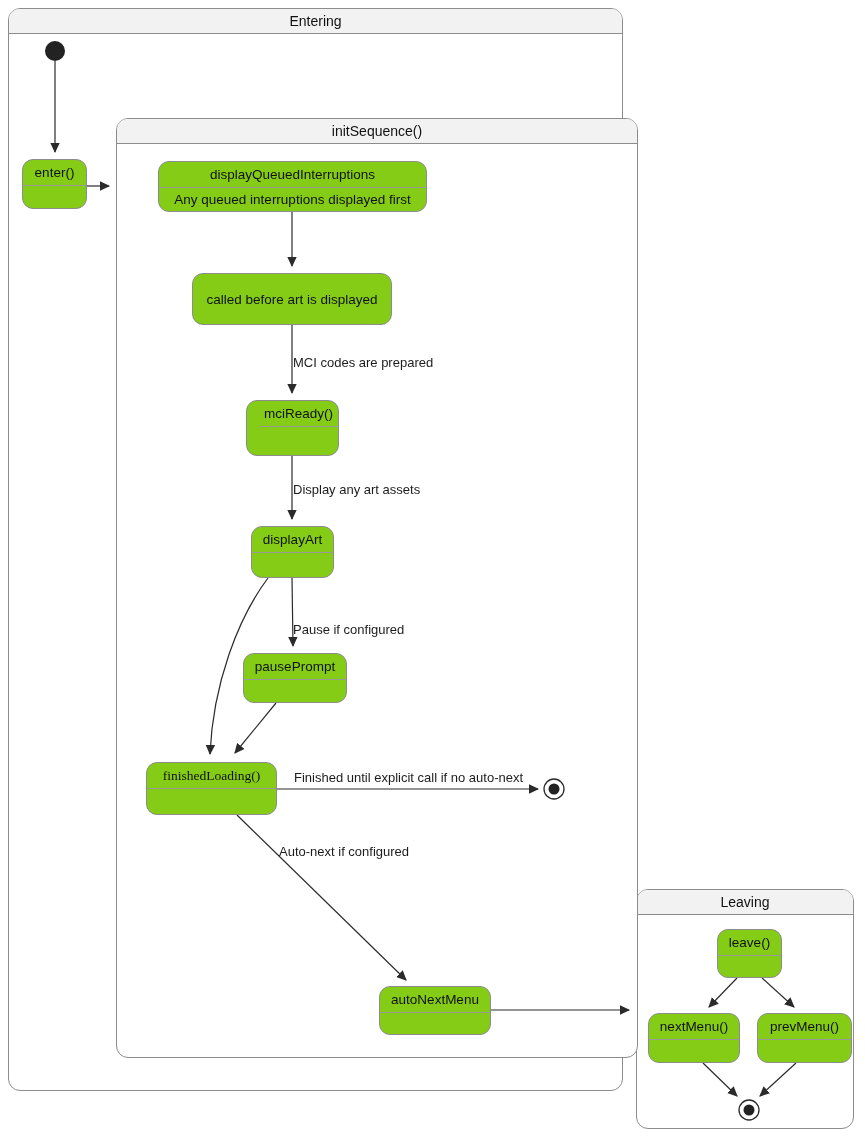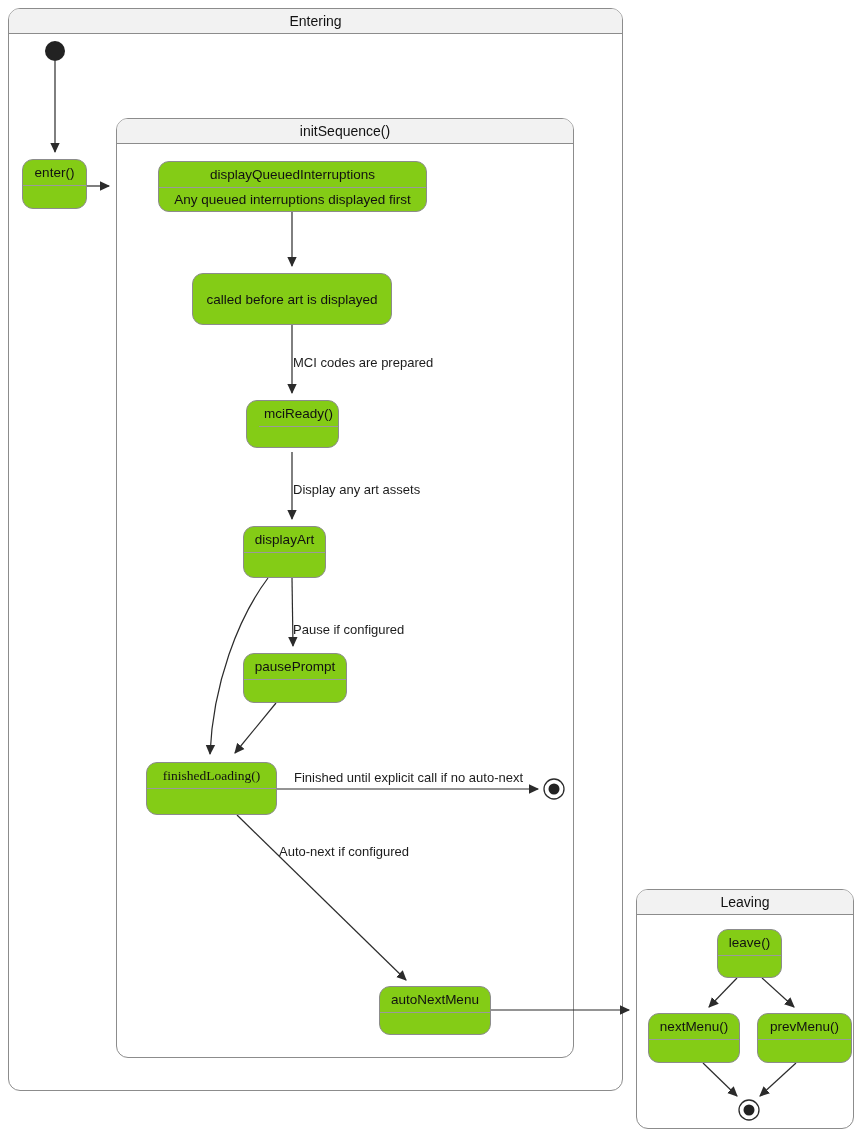--- a/index.html
+++ b/index.html
@@ -29,21 +29,21 @@
     height: 24px;
     background: #f2f2f2;
     border-bottom: 1.5px solid #8c8c8c;
     border-radius: 10px 10px 0 0;
     display: flex;
     align-items: center;
     justify-content: center;
     font-size: 14px;
   }
   #c-entering   { left: 8px;   top: 8px;   width: 615px; height: 1083px; z-index: 1; }
-  #c-initseq    { left: 116px; top: 118px; width: 458px; height: 940px;  z-index: 2; }
+  #c-initseq    { left: 116px; top: 118px; width: 522px; height: 940px;  z-index: 2; }
   #c-leaving    { left: 636px; top: 889px; width: 218px; height: 240px;  z-index: 1; }
 
   
   .state {
     position: absolute;
     border: 1px solid #8c8c8c;
     border-radius: 11px;
     background: #84cc16;
     box-sizing: border-box;
     display: flex;
@@ -67,22 +67,22 @@
     align-items: center;
     justify-content: center;
     font-size: 13.5px;
     padding: 0 8px;
     white-space: nowrap;
   }
 
   #st-enter           { left: 22px;  top: 159px;  width: 65px;  height: 50px; }
   #st-dqi             { left: 158px; top: 161px;  width: 269px; height: 51px; }
   #st-beforeart       { left: 192px; top: 273px;  width: 200px; height: 52px; }
-  #st-mciready        { left: 246px; top: 400px;  width: 93px;  height: 48px; padding-left: 12px; }
-  #st-displayart      { left: 243px; top: 526px;  width: 83px;  height: 52px; }
+  #st-mciready        { left: 246px; top: 400px;  width: 93px;  height: 56px; padding-left: 12px; }
+  #st-displayart      { left: 251px; top: 526px;  width: 83px;  height: 52px; }
   #st-pauseprompt     { left: 243px; top: 653px;  width: 104px; height: 50px; }
   #st-finishedloading { left: 146px; top: 762px;  width: 131px; height: 53px; font-family: Liberation Serif, serif; }
   #st-autonextmenu    { left: 379px; top: 986px;  width: 112px; height: 49px; }
   #st-leave           { left: 717px; top: 929px;  width: 65px;  height: 49px; gap: 41px; }
   #st-nextmenu        { left: 648px; top: 1013px; width: 92px;  height: 50px; }
   #st-prevmenu        { left: 757px; top: 1013px; width: 95px;  height: 50px; }
 
   
   .edge-label {
     position: absolute;

